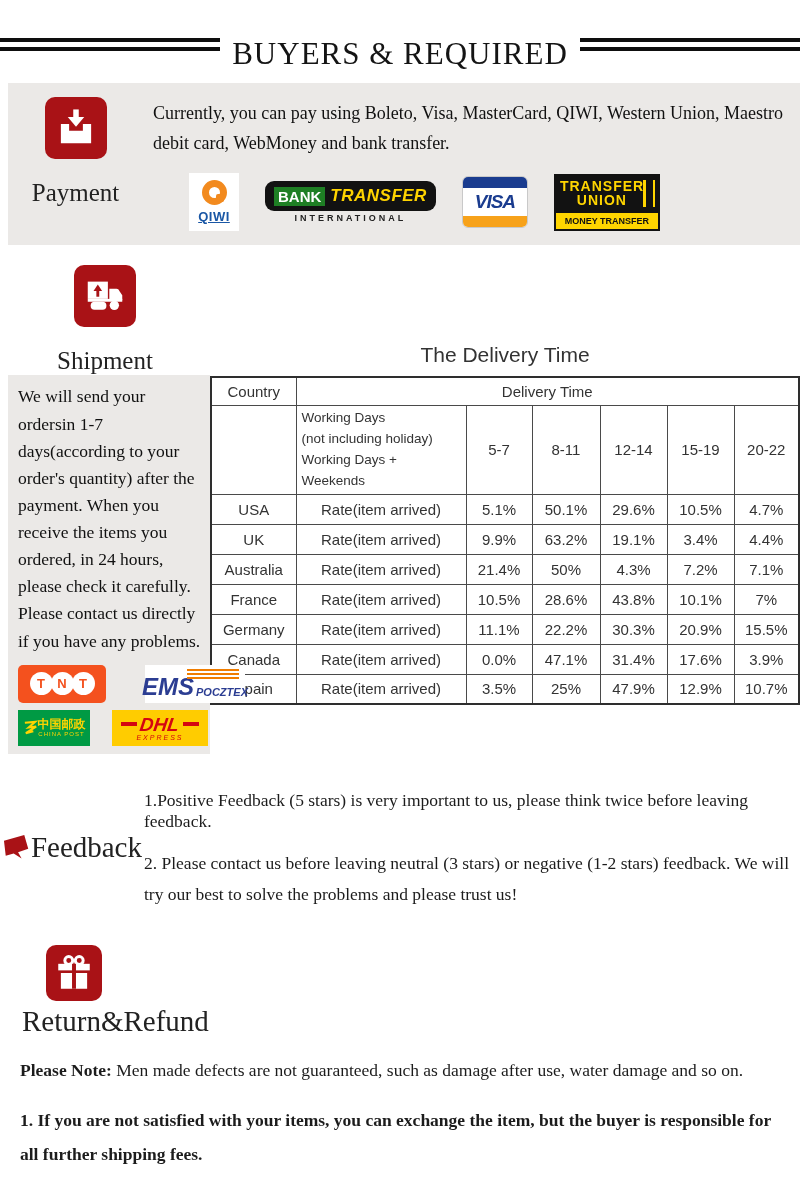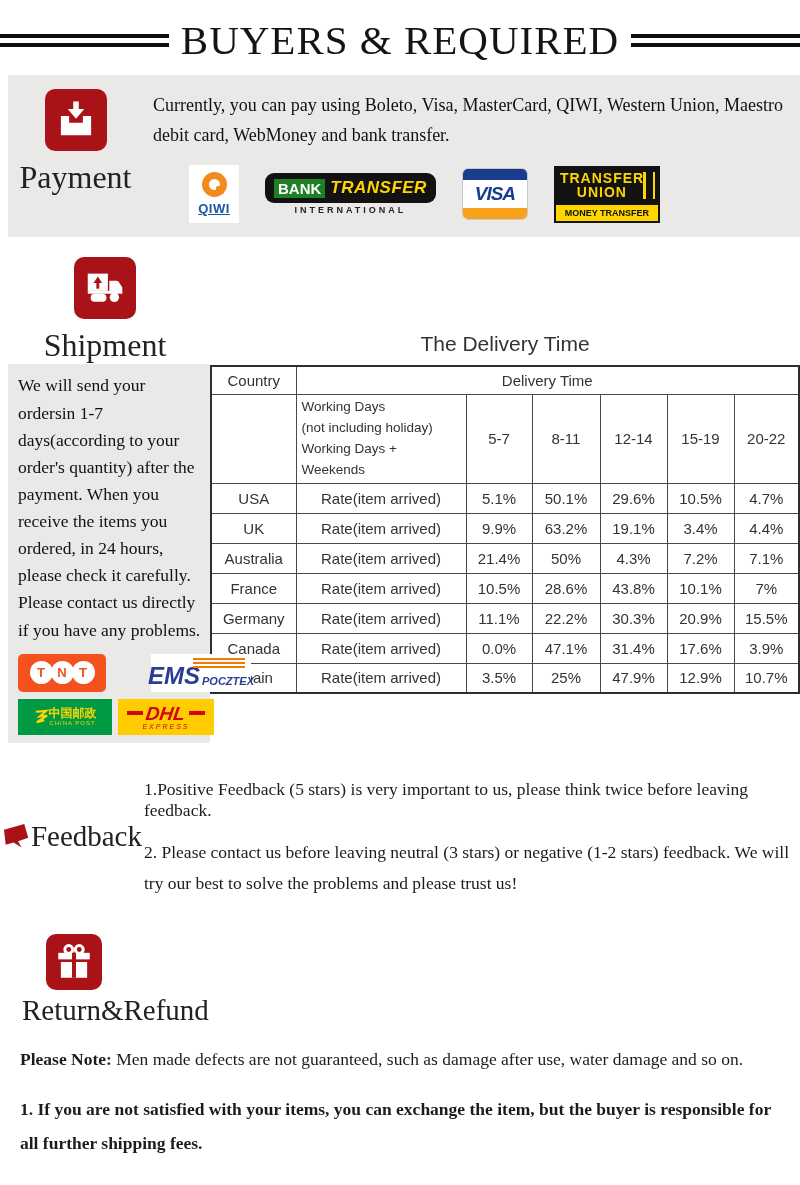--- a/index.html
+++ b/index.html
@@ -4,26 +4,26 @@
 <style>
   * { box-sizing: border-box; }
   body {
     width: 800px; height: 1185px; margin: 0; background: #fff;
     font-family: "Liberation Serif", serif; color: #1c1c1c; overflow: hidden;
   }
 
   
   .title-row { display: flex; align-items: center; margin-top: 16px; }
   .dbl { flex: 1; height: 13px; border-top: 4px solid #0e0e0e; border-bottom: 4px solid #0e0e0e; }
-  .title-text { font-size: 41px; letter-spacing: 1px; padding: 0 12px; white-space: nowrap; color: #141414; }
+  .title-text { font-size: 31px; letter-spacing: 1px; padding: 0 12px; white-space: nowrap; color: #141414; margin-top: 20px; }
 
   
   .icon-sq { width: 62px; height: 62px; background: #a91216; border-radius: 10px;
              display: flex; align-items: center; justify-content: center; }
-  .sec-label { font-size: 32px; color: #222; margin-top: 8px; }
+  .sec-label { font-size: 25px; color: #222; margin-top: 20px; }
 
   
   .pay-box { margin: 11px 0 0 8px; width: 792px; background: #ebe9e7; display: flex; padding: 12px 0 14px; }
   .sec-left { width: 135px; display: flex; flex-direction: column; align-items: center; padding-top: 2px; }
   .pay-right { flex: 1; padding: 4px 14px 0 10px; }
   .pay-desc { font-size: 18px; line-height: 1.65; color: #111; }
   .pay-logos { display: flex; align-items: center; gap: 26px; margin: 15px 0 0 36px; }
 
   .qiwi { background: #fff; width: 50px; height: 58px; display: flex; flex-direction: column; align-items: center; justify-content: center; }
   .qiwi-ring { width: 25px; height: 25px; border: 7px solid #f28a1e; border-radius: 50%; position: relative; }
@@ -64,21 +64,21 @@
   .tnt-c { width: 23px; height: 23px; background: #fff; border-radius: 50%; margin: 0 -1px; display: flex; align-items: center;
            justify-content: center; color: #f4511e; font-family: "Liberation Sans", sans-serif; font-weight: bold; font-size: 13px; }
 
   .ems { width: 100px; height: 38px; background: #fff; position: relative; display: flex; align-items: flex-end;
          justify-content: center; padding-bottom: 5px; margin-left: 33px; }
   .ems-big { color: #2b3d92; font-family: "Liberation Sans", sans-serif; font-weight: bold; font-style: italic; font-size: 24px; line-height: .9; }
   .ems-small { color: #2b3d92; font-family: "Liberation Sans", sans-serif; font-weight: bold; font-style: italic; font-size: 11px; margin-left: 2px; }
   .ems-stripes { position: absolute; top: 4px; right: 6px; width: 52px; }
   .ems-stripes div { height: 2px; background: #f07d00; margin-bottom: 2px; }
 
-  .cnpost { width: 94px; height: 36px; background: #009a44; display: flex; align-items: center; justify-content: center; gap: 0; }
+  .cnpost { width: 72px; height: 36px; background: #009a44; display: flex; align-items: center; justify-content: center; gap: 0; }
   .cn-txt { display: flex; flex-direction: column; align-items: center; }
   .cn-cn { color: #ffd400; font-weight: bold; font-size: 12px; line-height: 1.1; }
   .cn-en { color: #ffd400; font-size: 6px; letter-spacing: 1px; font-family: "Liberation Sans", sans-serif; }
 
   .dhl { width: 96px; height: 36px; background: #ffcc00; display: flex; flex-direction: column; align-items: center; justify-content: center; }
   .dhl-row { display: flex; align-items: center; }
   .dhl-bar { width: 16px; height: 4px; background: #d40511; }
   .dhl-word { color: #d40511; font-family: "Liberation Sans", sans-serif; font-weight: bold; font-style: italic;
               font-size: 19px; margin: 0 3px; transform: skewX(-8deg); line-height: 1; }
   .dhl-sub { color: #d40511; font-family: "Liberation Sans", sans-serif; font-style: italic; font-size: 7px; letter-spacing: 2px; }

